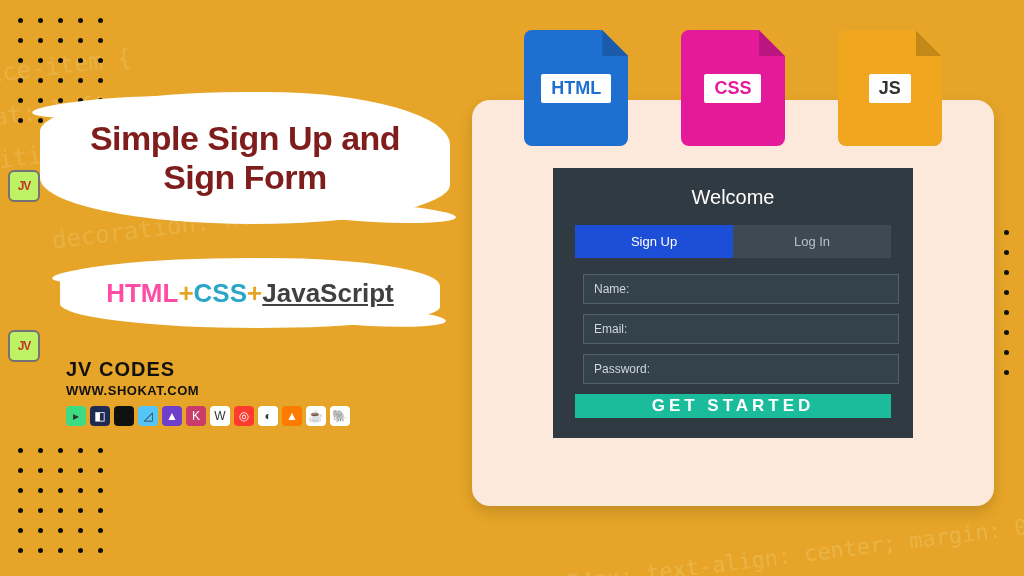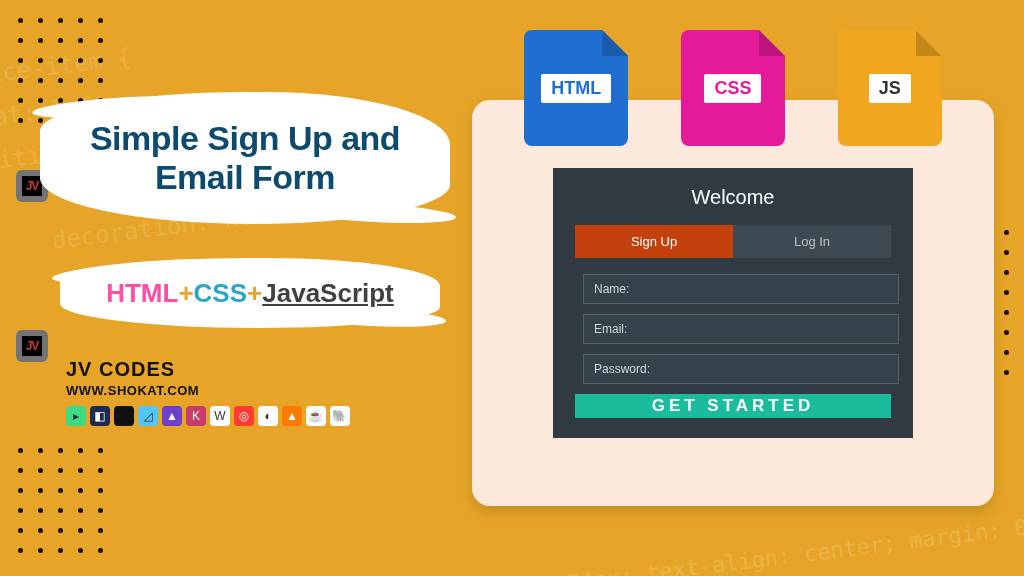--- a/index.html
+++ b/index.html
@@ -44,24 +44,24 @@
     gap: 10px 10px;
     pointer-events: none;
   }
   .dots span { width: 5px; height: 5px; background: #111; border-radius: 50%; }
   .dots-tl { top: 18px; left: 18px; }
   .dots-bl { bottom: 18px; left: 18px; }
   .dots-mr { top: 230px; right: 10px; grid-template-columns: repeat(3,10px); }
 
   
   .jv-badge {
-    position: absolute; left: 16px;
+    position: absolute; left: 8px;
     width: 32px; height: 32px;
-    background: #000000;
-    border: 6px solid #737373;
+    background: #bef264;
+    border: 2px solid #737373;
     border-radius: 6px;
     font-size: 12px; font-weight: bold;
     color: #c0392b;
     display: flex; align-items: center; justify-content: center;
     letter-spacing: -1px;
   }
   .jv1 { top: 170px; }
   .jv2 { top: 330px; }
 
   
@@ -81,21 +81,21 @@
     background: #fff;
     width: 40%;
     height: 18px;
     border-radius: 50%;
   }
   .brush::before { left: -8px; top: 6px; transform: rotate(-4deg); }
   .brush::after { right: -6px; bottom: 2px; transform: rotate(3deg); }
 
   .brush-main { height: 132px; width: 410px; }
   .title {
-    font-size: 34px; font-weight: 900; color: #0c4a6e;
+    font-size: 34px; font-weight: 900; color: #7f1d1d;
     line-height: 1.15;
     letter-spacing: -0.5px;
   }
 
   .brush-sub {
     margin-top: 34px;
     height: 70px; width: 380px;
     padding: 18px 28px;
     margin-left: 30px;
   }
@@ -165,21 +165,21 @@
   .file-js .tag { color:#333; }
 
   
   .form-panel {
     width: 360px; background: #2f3a42;
     padding: 18px 22px 20px;
   }
   .form-title { color:#fff; font-size:20px; text-align:center; margin-bottom:16px; font-weight:400;}
   .tabs { display:flex; margin-bottom:16px; }
   .tab { flex:1; text-align:center; padding:9px 0; font-size:13px; color:#fff; }
-  .tab-active { background:#c2410c; }
+  .tab-active { background:#1d4ed8; }
   .tab-inactive { background:#3d4a53; color:#b8c0c6; }
   .field {
     width:100%; border:1px solid #51606b; background:#34424c;
     padding:7px 10px; margin-bottom:10px;
     color:#cfd7dd; font-size:12px;margin-left:8px;
   }
   .cta {
     width:100%; background:#1abc9c; color:#fff;
     text-align:center; padding:2px 0; font-size:17px;
     letter-spacing:4px; font-weight:600; margin-top:6px;
@@ -289,21 +289,21 @@
     <span></span>
   </div>
 
 <div class="jv-badge jv1">JV</div>
 <div class="jv-badge jv2">JV</div>
 
 <div class="left">
   <div class="brush brush-main">
     <div class="title">
       <span>Simple Sign Up and</span><br>
-      <span>Email Form</span>
+      <span>Sign Form</span>
     </div>
   </div>
 
   <div class="brush brush-sub">
     <div class="sub-line">
       <span class="sub-html">HTML</span><span class="sub-plus">+</span><span class="sub-css">CSS</span><span class="sub-plus">+</span><span class="sub-js">JavaScript</span>
     </div>
   </div>
 
   <div class="credits">

